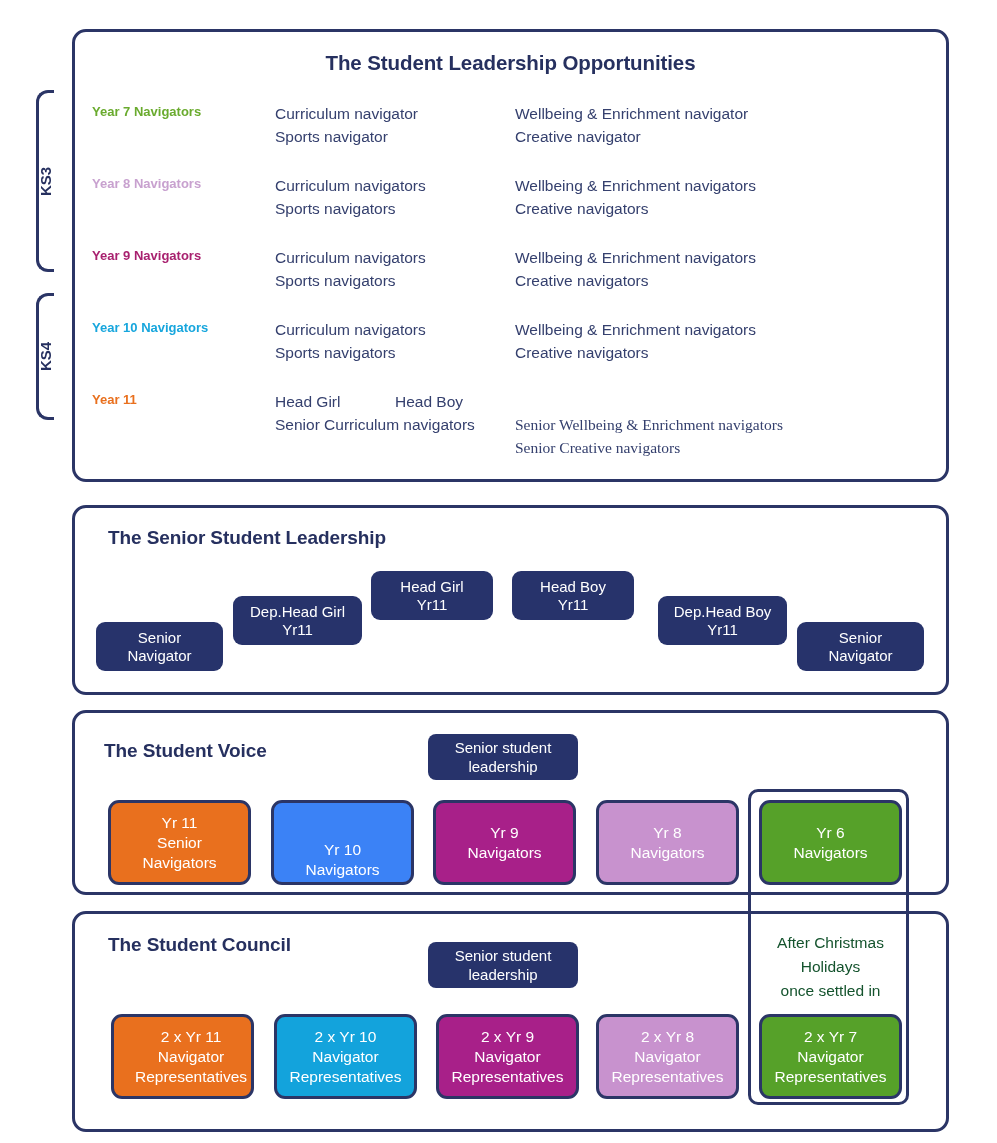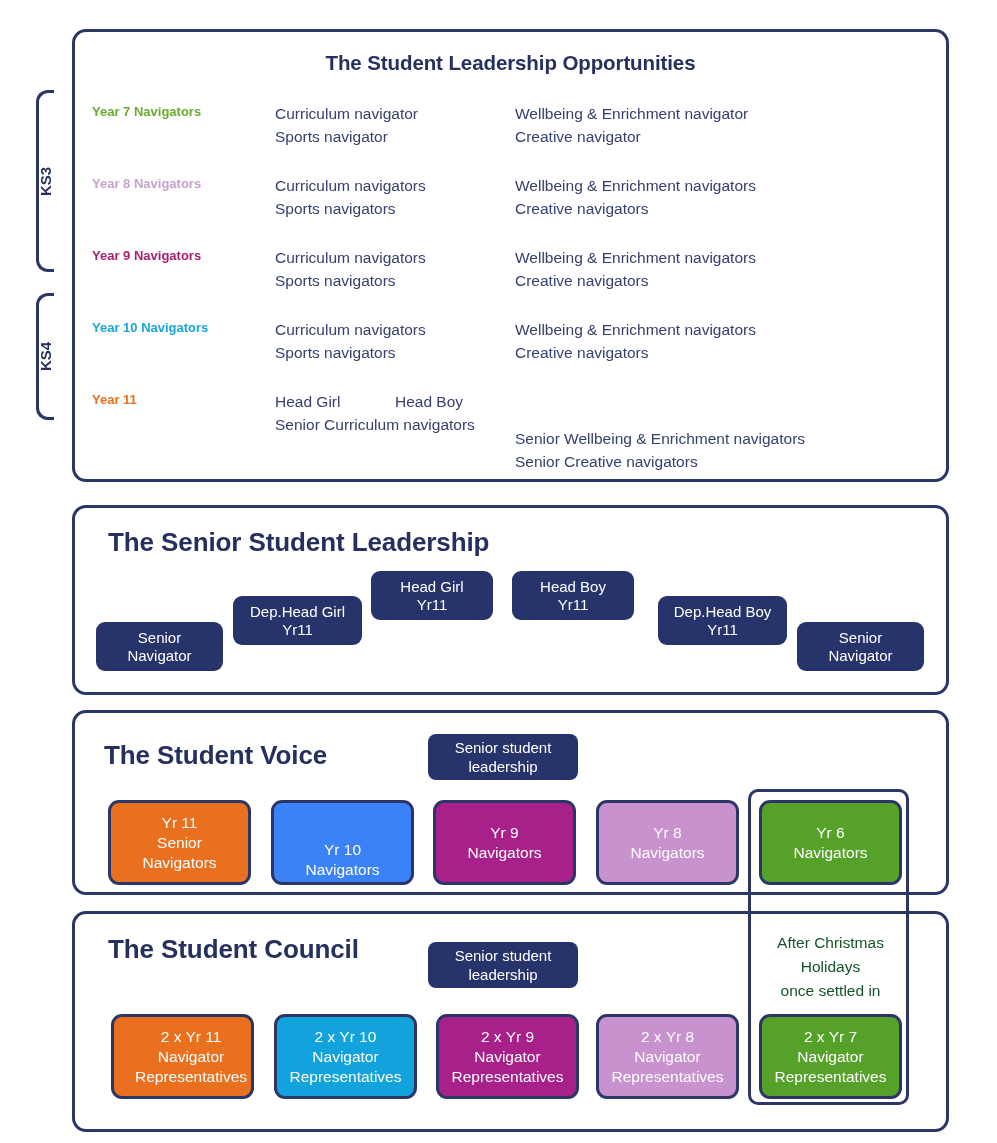--- a/index.html
+++ b/index.html
@@ -28,21 +28,21 @@
     position: absolute;
     left: 0; right: 0;
     text-align: center;
     font-size: 20.5px;
     font-weight: bold;
     color: #26305f;
     letter-spacing: -0.1px;
   }
   .panel-title-left {
     position: absolute;
-    font-size: 26px;
+    font-size: 19px;
     font-weight: bold;
     color: #26305f;
     letter-spacing: -0.1px;
   }
   .year-label {
     position: absolute;
     font-size: 13px;
     font-weight: bold;
     white-space: nowrap;
   }
@@ -189,21 +189,21 @@
     <div>Wellbeing &amp; Enrichment navigators</div>
     <div>Creative navigators</div>
   </div>
 
   <div class="year-label" style="left:17px; top:360px; color:#e9701e;">Year 11</div>
   <div class="role-col" style="left:200px; top:358px;">Head Girl</div>
   <div class="role-col" style="left:320px; top:358px;">Head Boy</div>
   <div class="role-col" style="left:200px; top:381px;">
     <div>Senior Curriculum navigators</div>
   </div>
-  <div class="role-col" style="left:440px; top:395px;">
+  <div class="role-col" style="left:440px; top:381px;font-family:Liberation Serif, serif;">
     <div>Senior Wellbeing &amp; Enrichment navigators</div>
     <div>Senior Creative navigators</div>
   </div>
 </div>
 
 <div class="panel" id="panel-senior">
   <div class="panel-title-left" style="left:33px; top:19px;">The Senior Student Leadership</div>
 
   <div class="navy-box" style="left:21px; top:114px; width:127px; height:49px;">
     <div>

